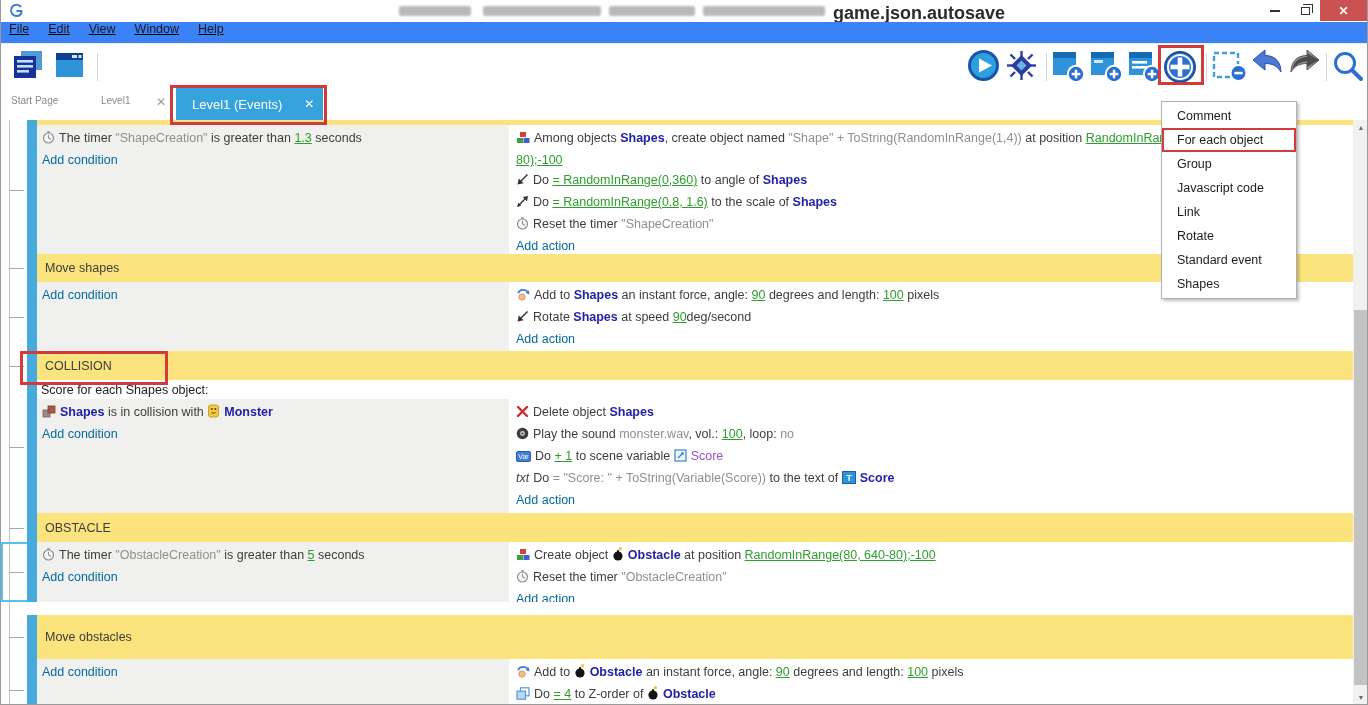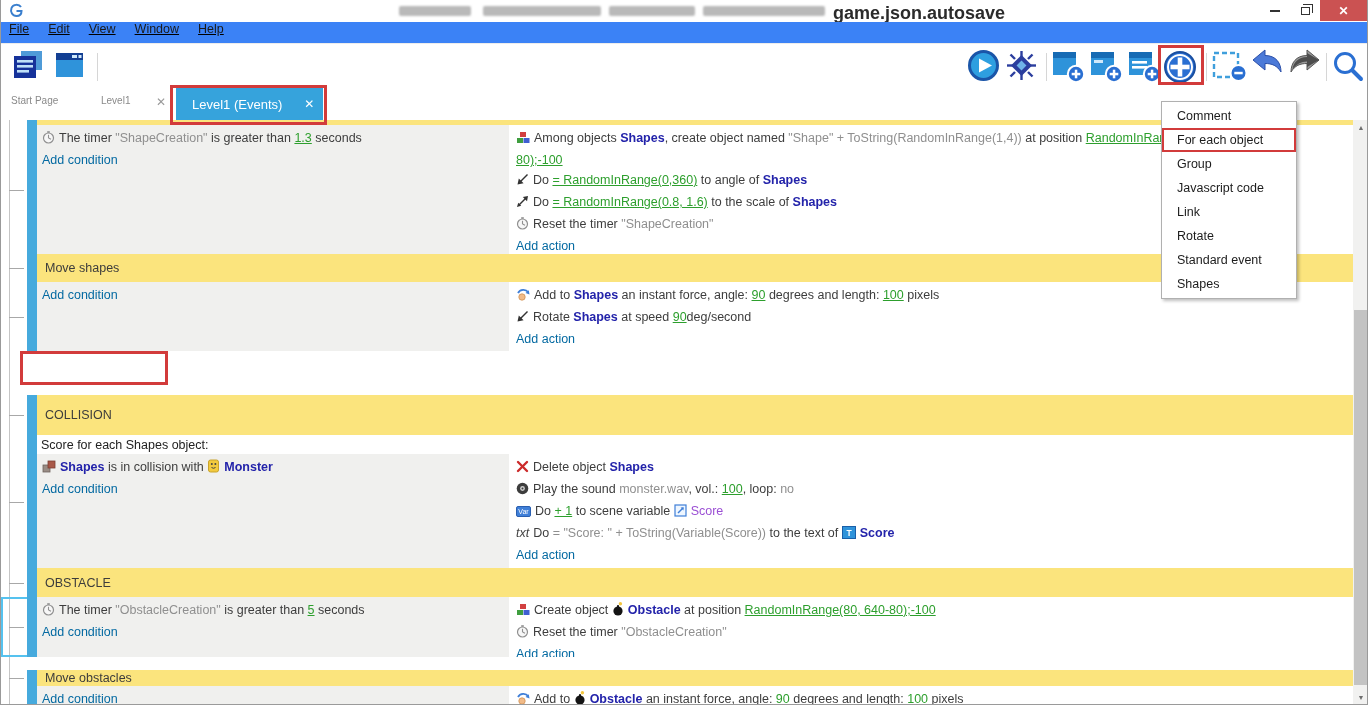--- a/index.html
+++ b/index.html
@@ -307,21 +307,21 @@
                   <circle cx="6" cy="9" r="3.2" fill="#f2bb88" stroke="#cf9255" stroke-width="0.8"></circle>
                 </svg></span><span class="seg-p">Add to </span><span class="seg-o">Shapes</span><span class="seg-p"> an instant force, angle: </span><span class="seg-g">90</span><span class="seg-p"> degrees and length: </span><span class="seg-g">100</span><span class="seg-p"> pixels</span></span>
             <span class="line"><span class="ico"><svg width="13" height="13" viewBox="0 0 13 13" xmlns="http://www.w3.org/2000/svg">
                   <line x1="11.5" y1="1.5" x2="4.5" y2="8.5" stroke="#333" stroke-width="1.4"></line>
                   <polygon points="1.5,11.5 2.8,5.4 7.6,10.2" fill="#333"></polygon>
                 </svg></span><span class="seg-p">Rotate </span><span class="seg-o">Shapes</span><span class="seg-p"> at speed </span><span class="seg-g">90</span><span class="seg-p">deg/second</span></span>
             <span class="line line-ph">Add action</span>
           </div>
         </div>
       </div>
-      <div class="row" style="height: 40px; margin-top: 44px;">
+      <div class="row" style="height: 29px;">
         <div class="gutter"></div>
         <div class="bar"></div>
         <div class="comment-body">
           <span>COLLISION</span>
         </div>
       </div>
       <div class="row" style="height: 133px;">
         <div class="gutter"></div>
         <div class="bar"></div>
         <div class="foreach-col">
@@ -405,21 +405,21 @@
                   <rect x="5.2" y="0.2" width="2.6" height="1.6" fill="#909090"></rect>
                 </svg></span><span class="seg-p">Reset the timer </span><span class="seg-s">"ObstacleCreation"</span></span>
             <span class="line line-ph">Add action</span>
           </div>
         </div>
       </div>
       <div class="row" style="height: 13px;">
         <div class="gutter noline"></div>
         <div class="gap-body"></div>
       </div>
-      <div class="row" style="height: 16px;">
+      <div class="row" style="height: 44px;">
         <div class="gutter"></div>
         <div class="bar"></div>
         <div class="comment-body">
           <span>Move obstacles</span>
         </div>
       </div>
       <div class="row" style="height: 62px;">
         <div class="gutter"></div>
         <div class="bar"></div>
         <div class="event-body">

